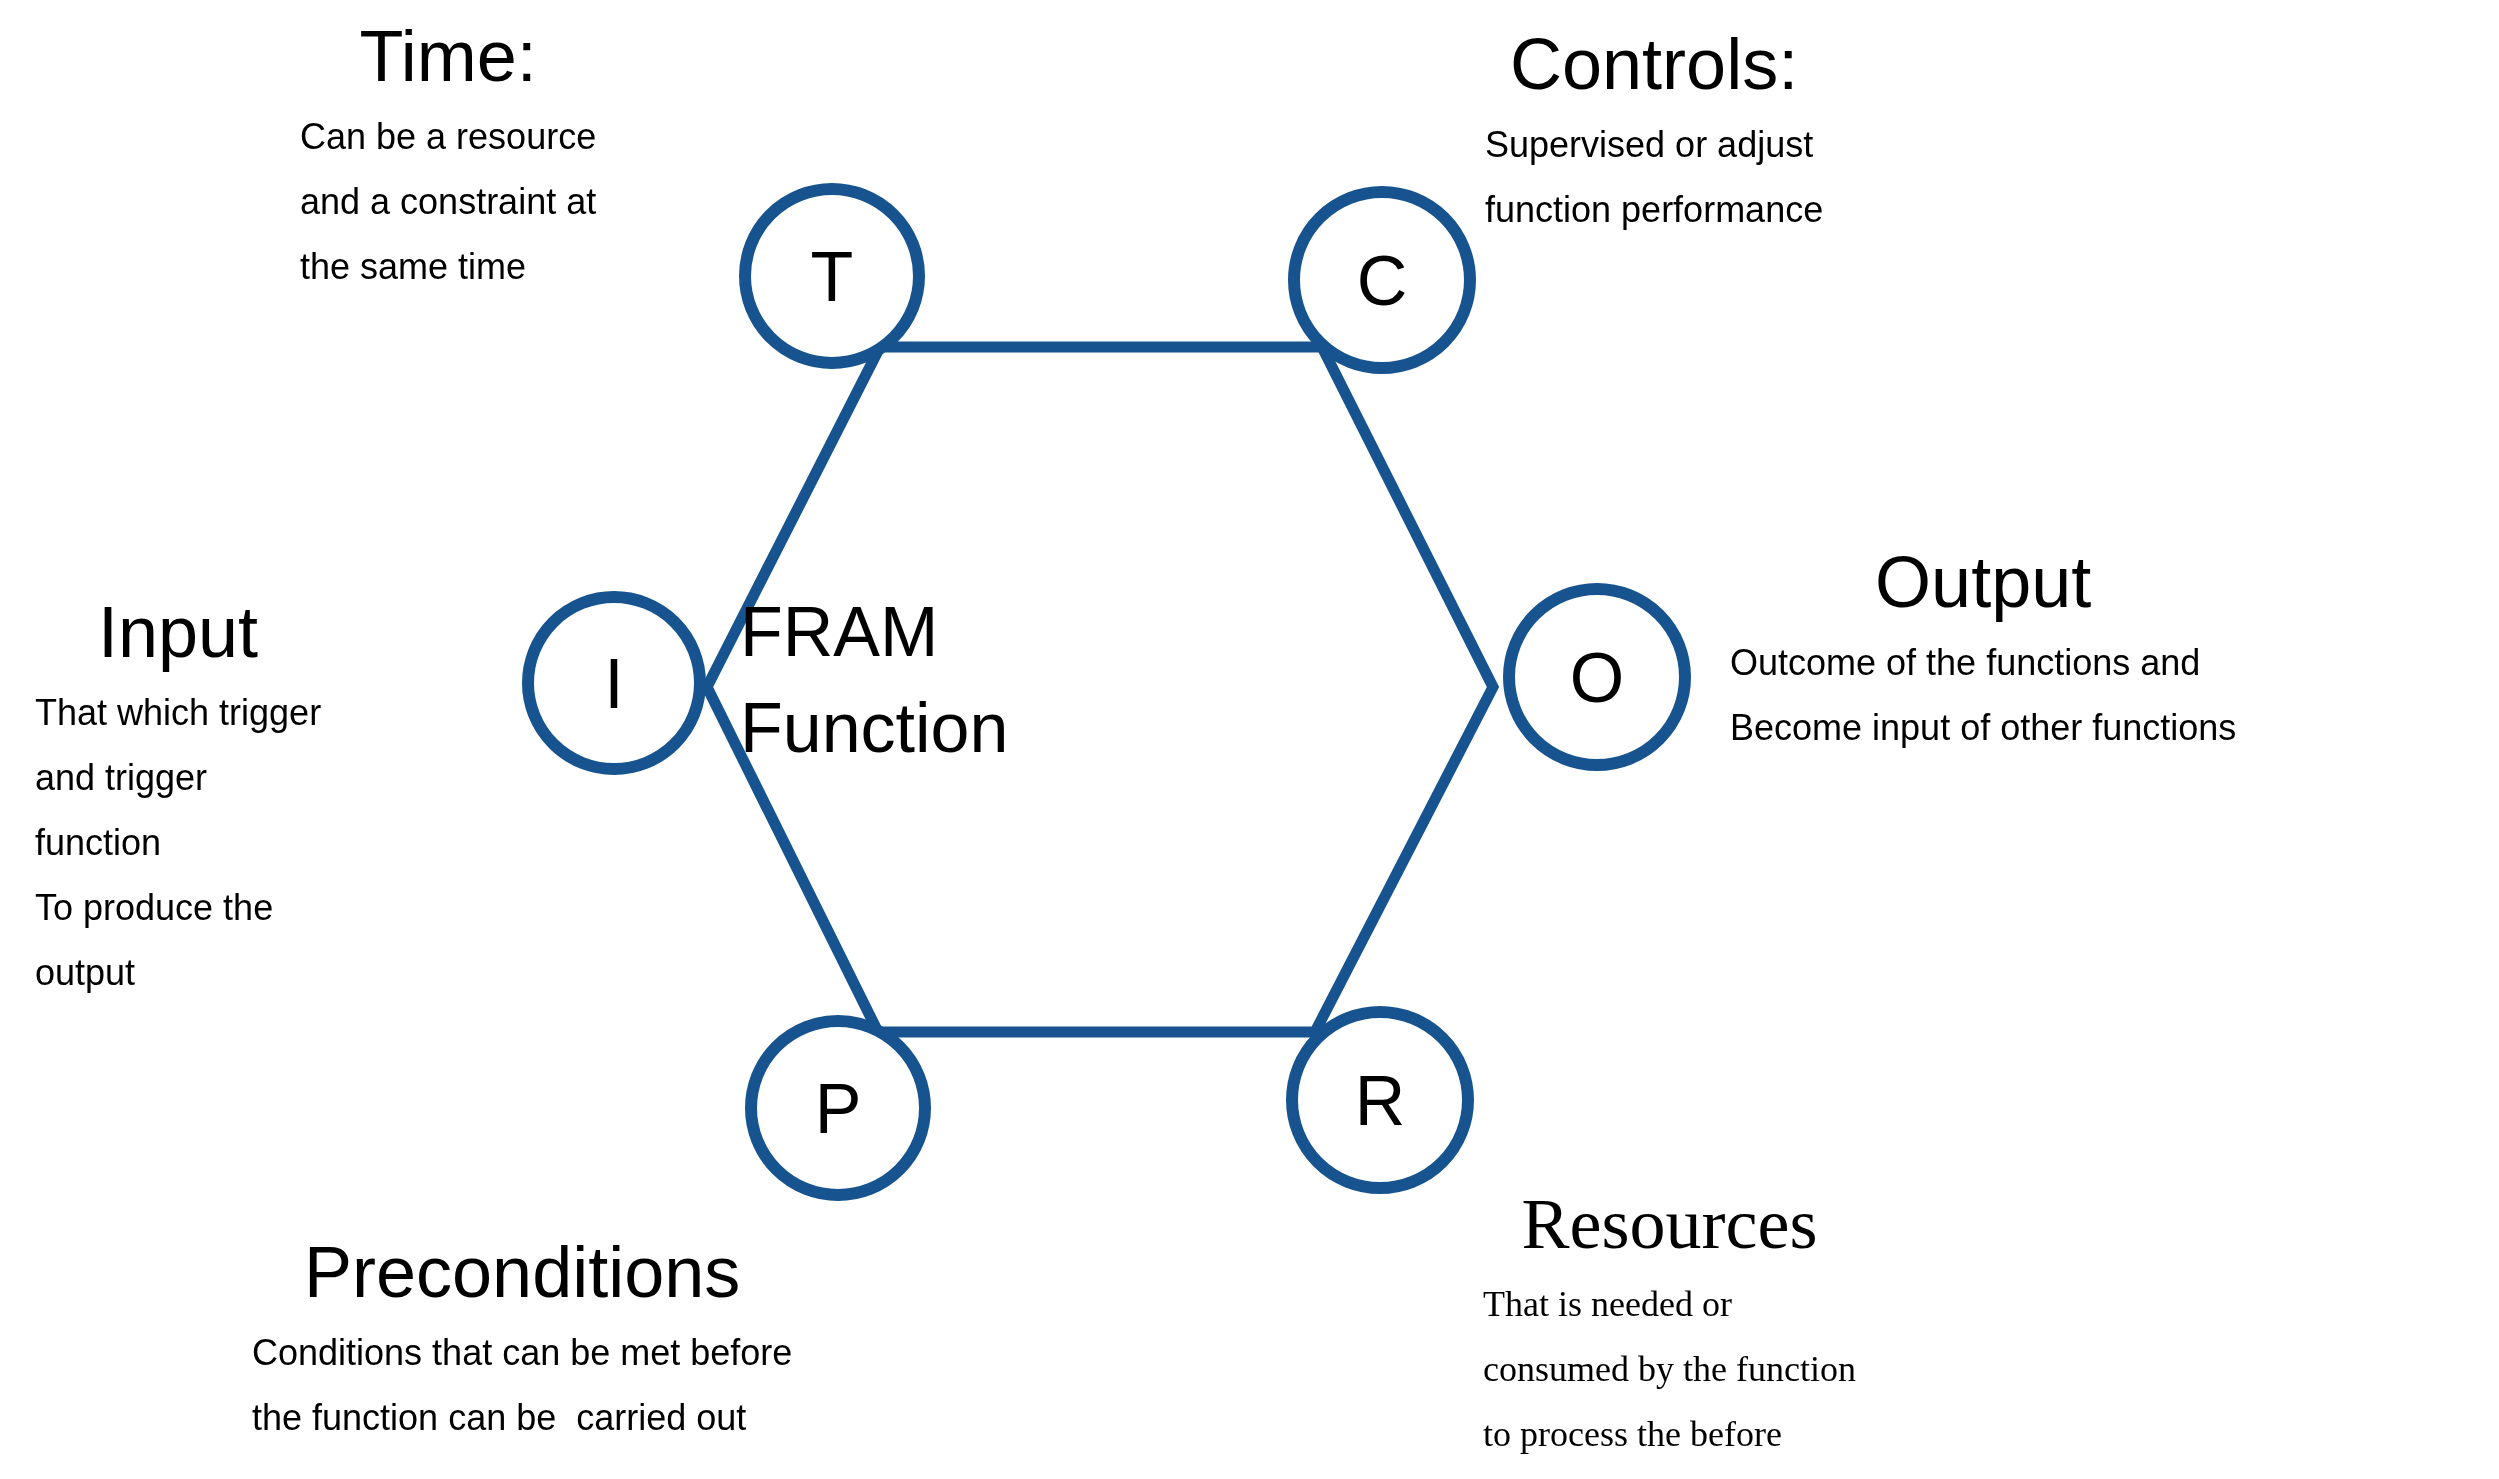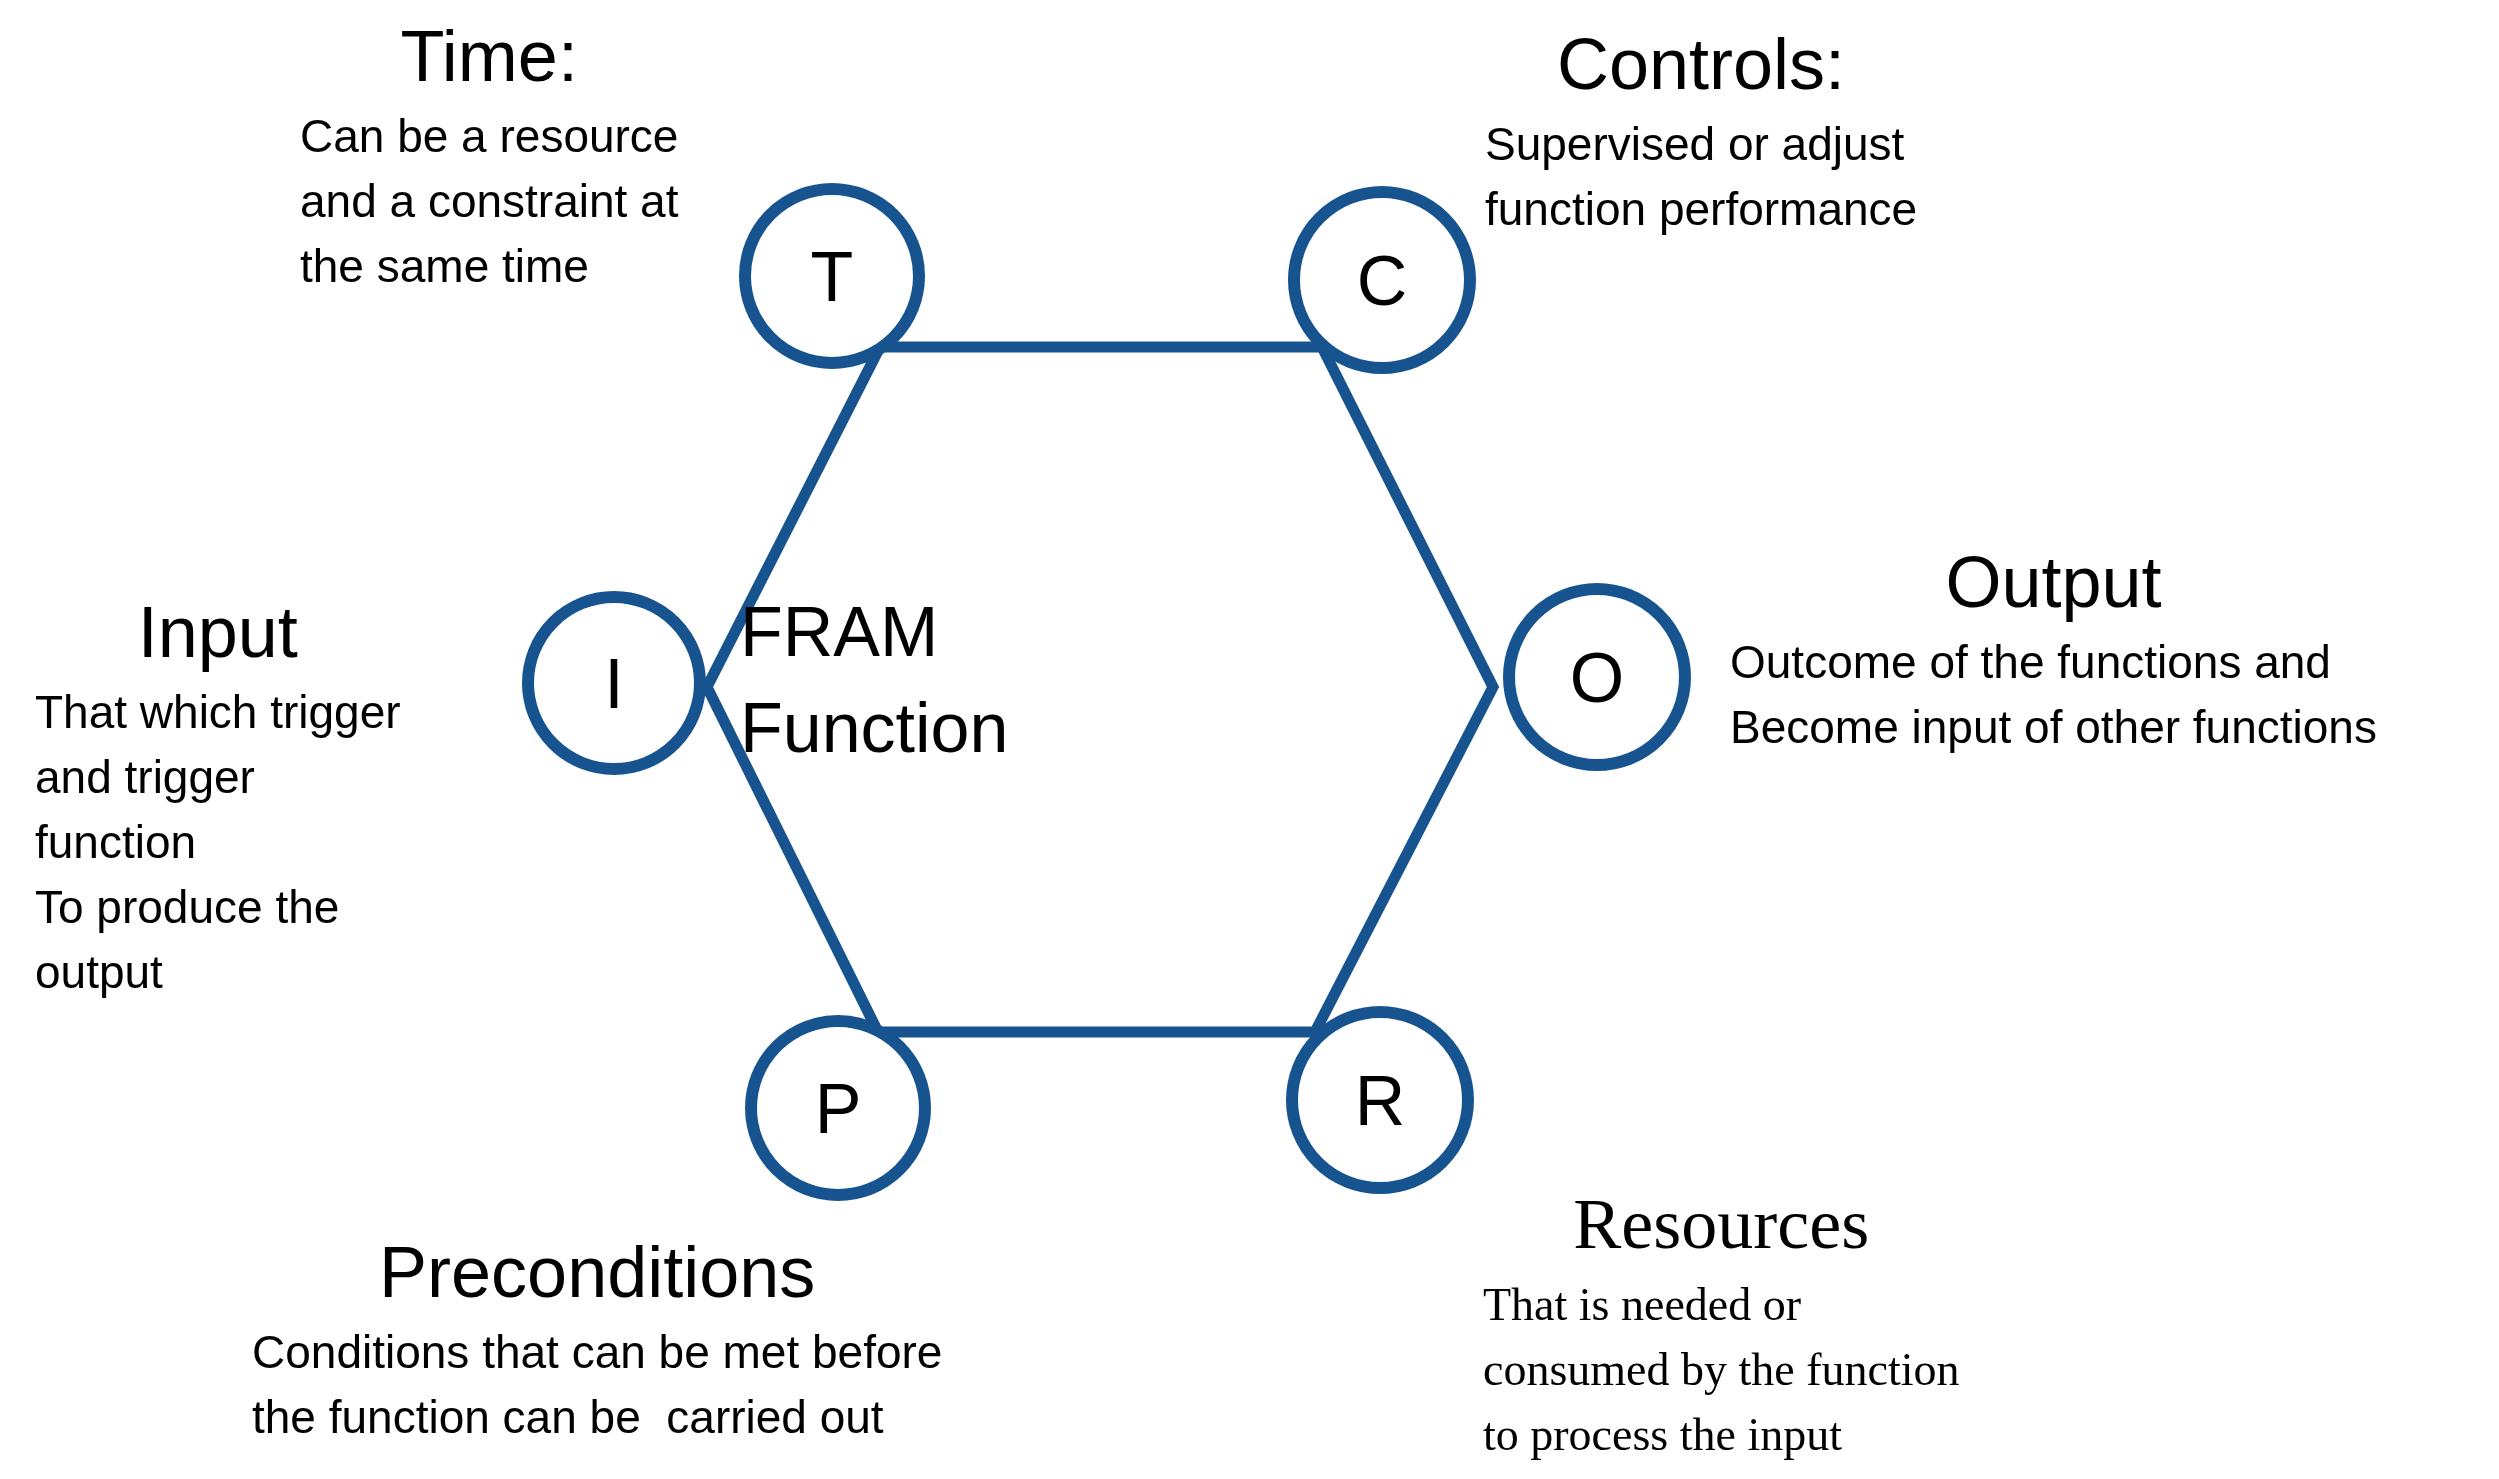--- a/index.html
+++ b/index.html
@@ -24,21 +24,21 @@
   }
   .block { position: absolute; }
   .h {
     font-size: 72px;
     line-height: 96px;
     font-weight: 400;
     white-space: pre;
     text-align: center;
   }
   .l {
-    font-size: 46px;
+    font-size: 36px;
     line-height: 65px;
     white-space: pre;
   }
   .center-label {
     position: absolute;
     left: 740px;
     top: 584px;
     width: 600px;
     font-size: 70px;
     line-height: 96px;
@@ -103,16 +103,16 @@
   <div class="block" style="left:252px; top:1224px;">
     <div class="h">Preconditions</div>
     <div class="l">Conditions that can be met before</div>
     <div class="l">the function can be  carried out</div>
   </div>
 
   <div class="block" style="left:1483px; top:1176px;font-family:Liberation Serif, serif;">
     <div class="h">Resources</div>
     <div class="l">That is needed or</div>
     <div class="l">consumed by the function</div>
-    <div class="l">to process the input</div>
+    <div class="l">to process the before</div>
   </div>
 
 </div>
 
 </body></html>

